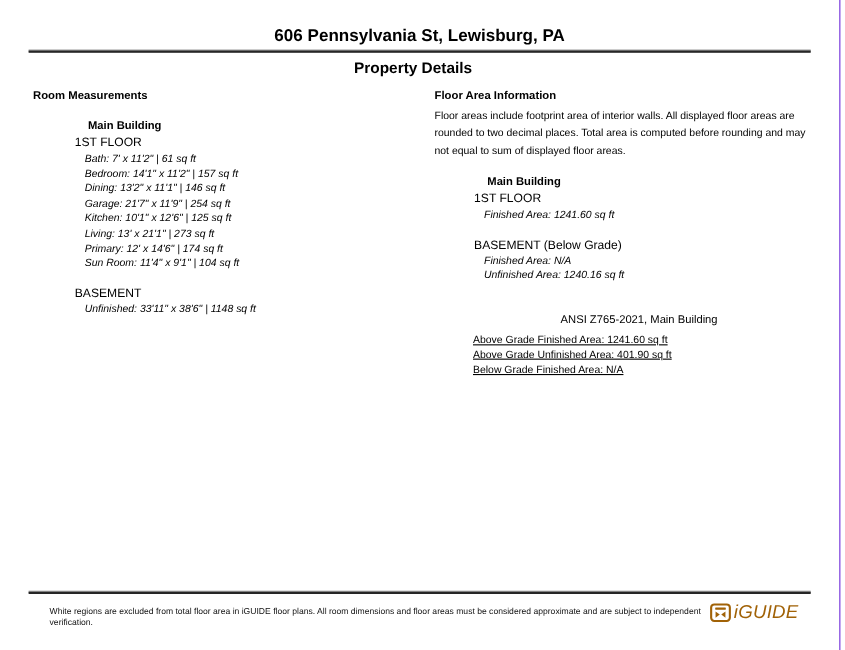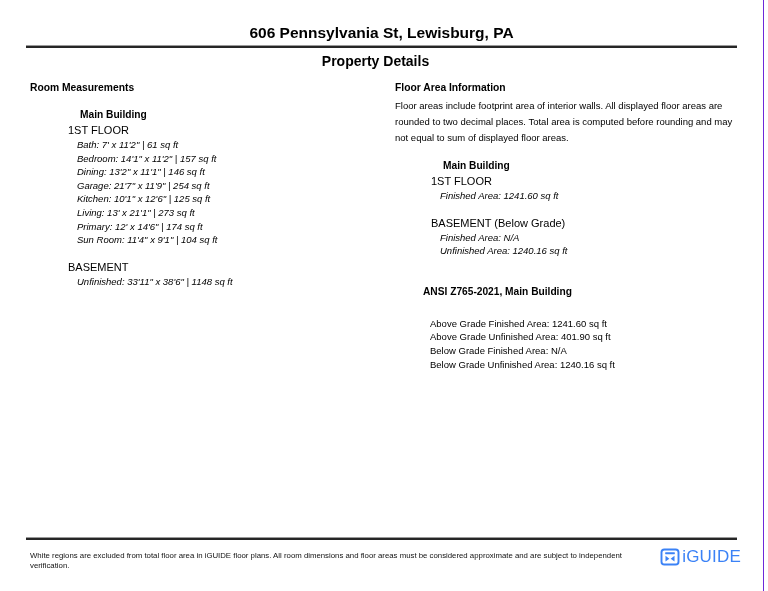--- a/index.html
+++ b/index.html
@@ -36,30 +36,30 @@
   .building{margin-top:13px;}
   .col-left  .building{margin-left:30px;}
   .col-right .building{margin-left:28px;}
   .building-name{font-size:10.2px;font-weight:bold;line-height:14px;margin-left:20px;}
   .floor-block{margin-left:8px;}
   .floor-block.gap-above{margin-top:13px;}
   .floor-name{font-size:11px;line-height:14px;margin-top:1px;}
   .room-list{margin-left:9px;margin-top:1px;font-style:italic;}
   .room-line{font-size:9.5px;line-height:13.6px;}
   .ansi-block{margin-left:28px;margin-top:27px;}
-  .ansi-heading{font-size:10.2px;font-weight:bold;line-height:14px;}
-  .ansi-lines{margin-left:7px;margin-top:18px;}
+  .ansi-heading{font-size:10.2px;font-weight:normal;line-height:14px;text-align:center;}
+  .ansi-lines{margin-left:7px;margin-top:4px;text-decoration:underline;}
   
   .footer-rule{
     position:absolute;left:26px;right:26px;top:538px;height:2px;background:#262626;
     box-shadow:0 -1px 0 #9a9a9a;
   }
   .footer{
     position:absolute;left:30px;right:22px;top:547px;
-    display:flex;justify-content:space-between;align-items:flex-start;
+    display:flex;justify-content:center;align-items:flex-start;
   }
   .footer-disclaimer{
     font-size:7.8px;line-height:10px;color:#111;max-width:600px;padding-top:4px;
   }
   .logo{display:flex;align-items:center;gap:2px;}
   .logo svg{display:block;}
   .logo-text{
     font-size:17px;font-weight:500;letter-spacing:0.2px;line-height:20px;
   }
 </style>
@@ -125,30 +125,29 @@
             </div>
         </div>
       </div>
 
       <div class="ansi-block">
         <div class="ansi-heading">ANSI Z765-2021, Main Building</div>
         <div class="ansi-lines">
             <div class="room-line">Above Grade Finished Area: 1241.60 sq ft</div>
             <div class="room-line">Above Grade Unfinished Area: 401.90 sq ft</div>
             <div class="room-line">Below Grade Finished Area: N/A</div>
-            <div class="room-line">Below Grade Unfinished Area: 1240.16 sq ft</div>
           </div>
       </div>
     </div>
   </div>
 
   <div class="footer-rule"></div>
   <div class="footer">
     <div class="footer-disclaimer">White regions are excluded from total floor area in iGUIDE floor plans. All room dimensions and floor areas must be considered approximate and are subject to independent verification.</div>
-    <div class="logo" style="color: #3b82f6;">
+    <div class="logo" style="color: #a16207; font-style: italic;">
       <span>
         <svg width="20" height="20" viewBox="0 0 24 24" aria-hidden="true">
           <rect x="1.8" y="3" width="20.4" height="18" rx="3.4" fill="none" stroke="currentColor" stroke-width="2.3"></rect>
           <rect x="6.2" y="6.4" width="11.6" height="2.3" rx="0.5" fill="currentColor"></rect>
           <path d="M6.6,10.6 L11.2,14 L6.6,17.4 Z" fill="currentColor"></path>
           <path d="M17.4,10.6 L12.8,14 L17.4,17.4 Z" fill="currentColor"></path>
         </svg>
       </span>
       <span class="logo-text">iGUIDE</span>
     </div>

